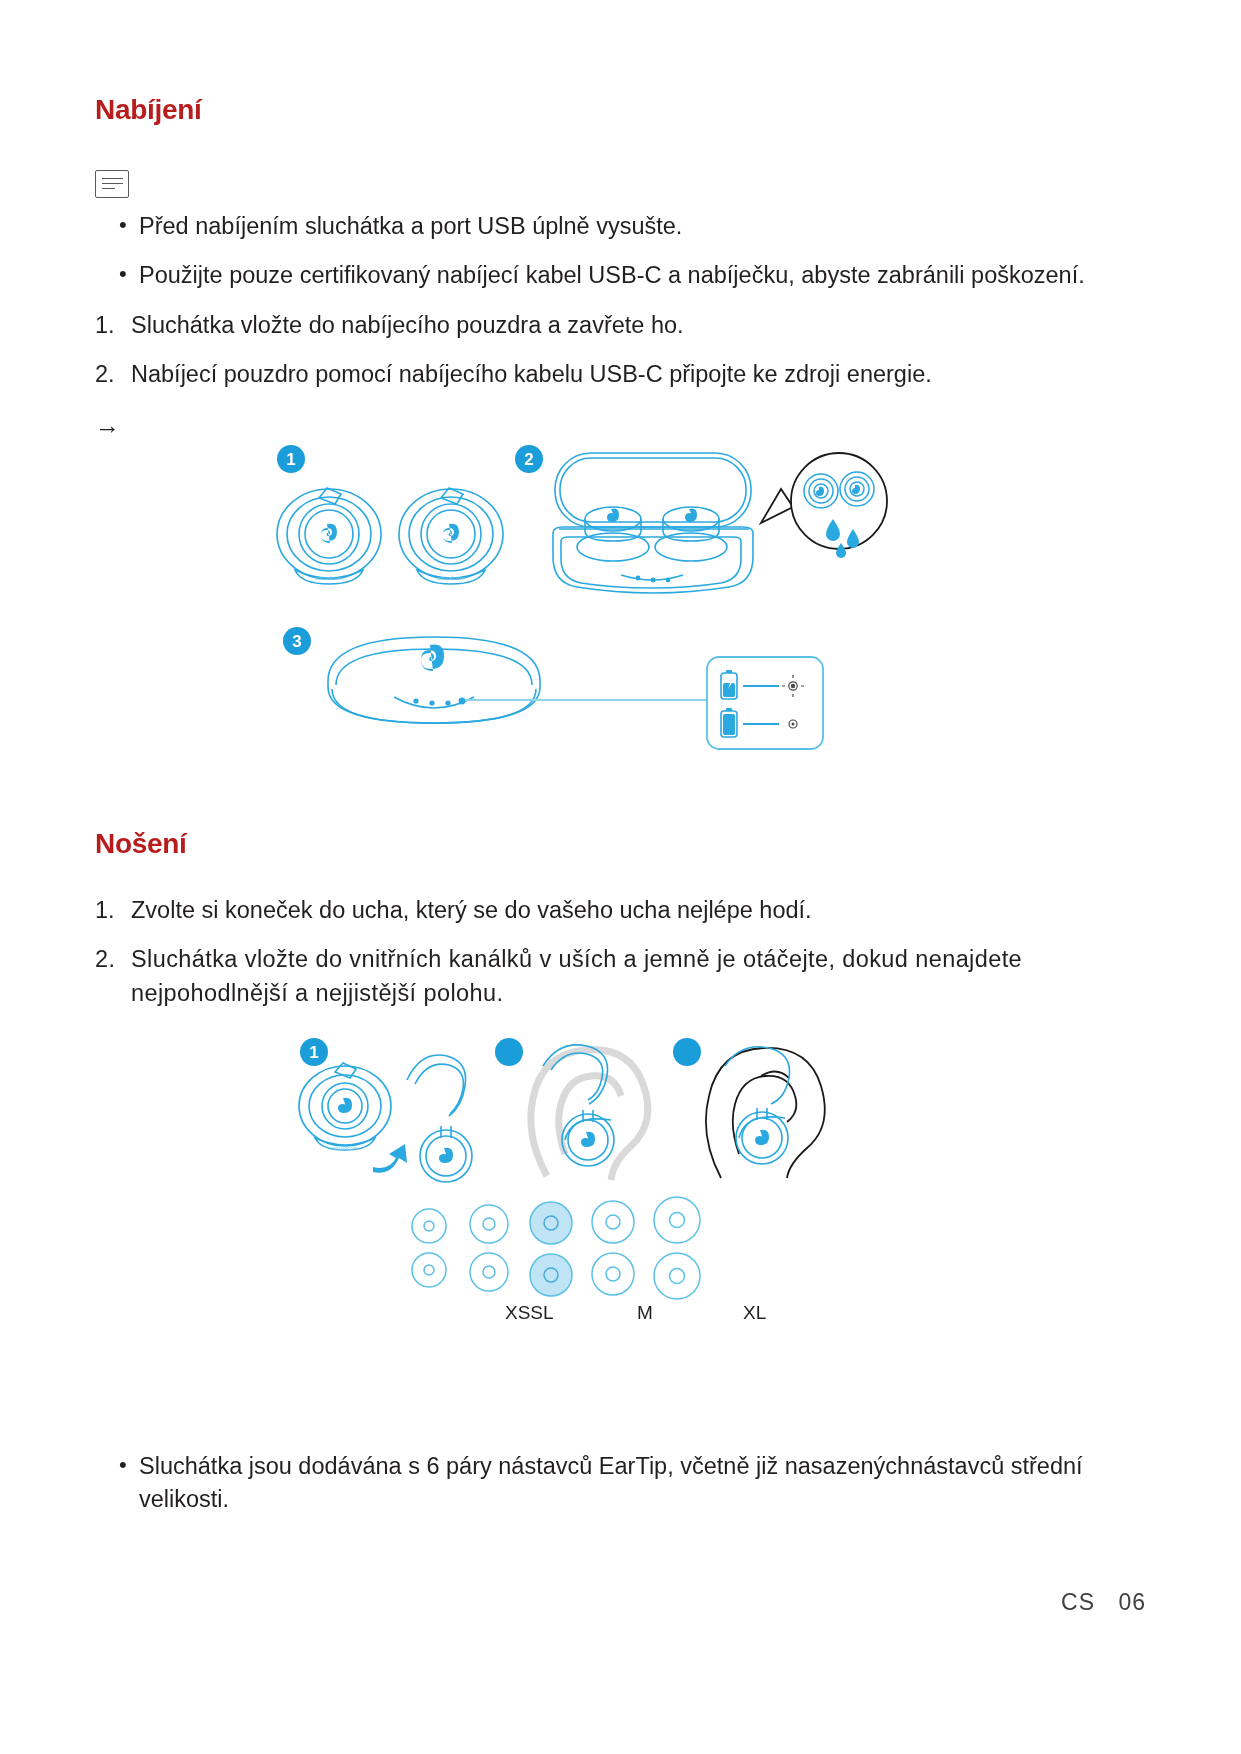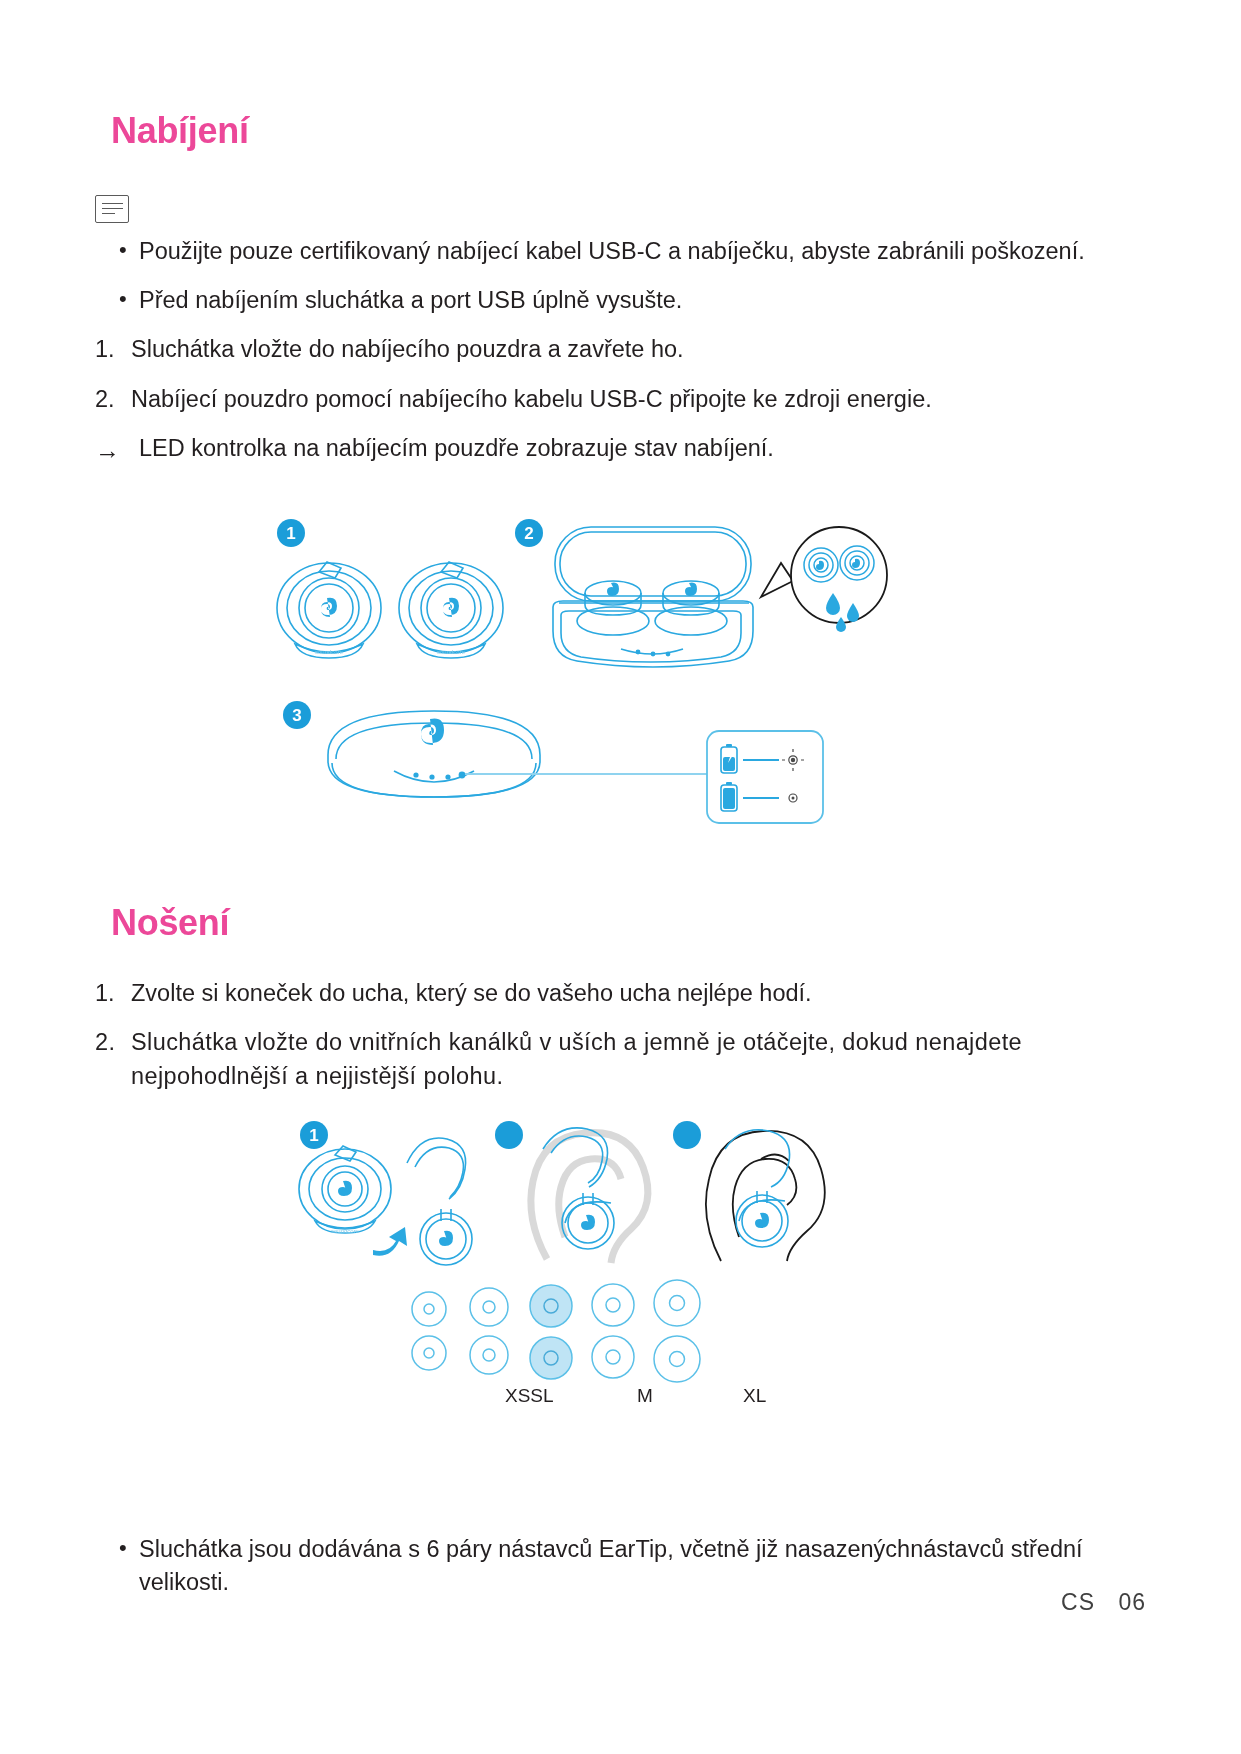--- a/index.html
+++ b/index.html
@@ -17,25 +17,25 @@
     overflow: hidden;
   }
   .content {
     position: absolute;
     left: 95px;
     top: 95px;
     width: 1055px;
   }
 
   h2.section-heading {
-    color: #ec4899;
-    font-size: 36px;
+    color: #b91c1c;
+    font-size: 28px;
     font-weight: bold;
     letter-spacing: -0.3px;
-    margin: 16px;
+    margin: 0;
     line-height: 1.1;
   }
 
   .note-icon {
     margin-top: 44px;
     width: 34px;
     height: 28px;
     border: 1.6px solid #5a5a5a;
     border-radius: 2px;
     position: relative;
@@ -151,38 +151,37 @@
 
     <h2 class="section-heading">Nabíjení</h2>
 
     <div class="note-icon">
       <i></i>
         <i></i>
         <i></i>
     </div>
 
     <ul class="bullets">
+      <li>Před nabíjením sluchátka a port USB úplně vysušte.</li>
       <li>Použijte pouze certifikovaný nabíjecí kabel USB-C a nabíječku, abyste zabránili poškození.</li>
-      <li>Před nabíjením sluchátka a port USB úplně vysušte.</li>
     </ul>
 
     <ol class="steps">
       <li>
         <span class="num">1.</span>
         <span>Sluchátka vložte do nabíjecího pouzdra a zavřete ho.</span>
       </li>
       <li>
         <span class="num">2.</span>
         <span>Nabíjecí pouzdro pomocí nabíjecího kabelu USB-C připojte ke zdroji energie.</span>
       </li>
     </ol>
 
     <div class="arrow-line">
       <span class="arw">→</span>
-      <span>LED kontrolka na nabíjecím pouzdře zobrazuje stav nabíjení.</span>
     </div>
 
     <div class="figure fig-charging">
 
       <div class="badge" style="left:182px; top:18px;">
         <span>1</span>
       </div>
 
       <div class="badge" style="left:420px; top:18px;">
         <span>2</span>

